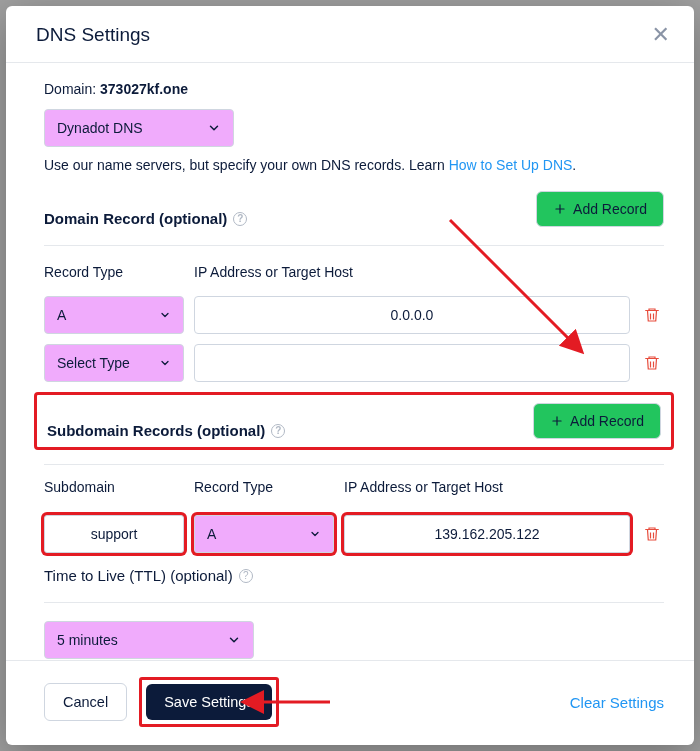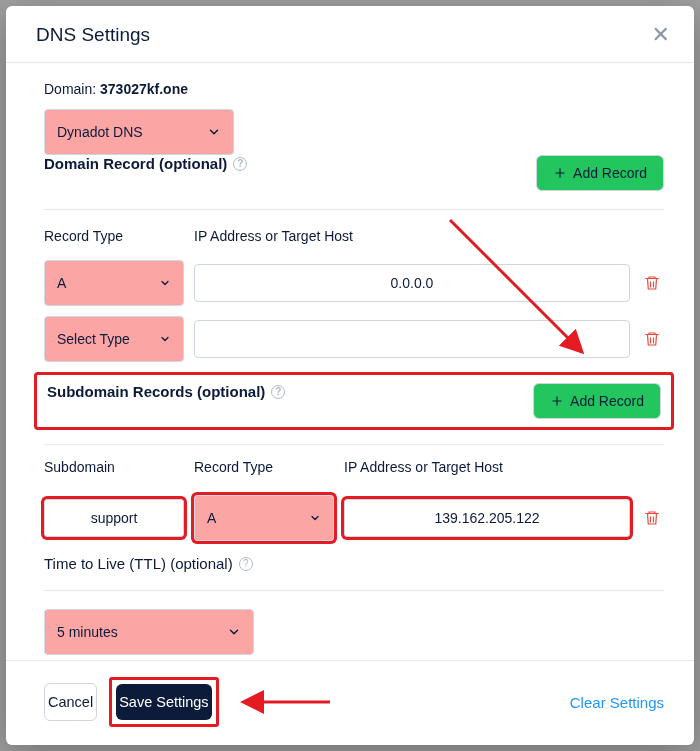--- a/index.html
+++ b/index.html
@@ -49,45 +49,45 @@
     overflow-y:auto;
     font-size:14px;
   }
   .domain-line { margin-bottom: 12px; font-size:14px; }
   .domain-line .label { font-weight:400; }
   .domain-line .val { font-weight:700; }
   .select-box {
     position:relative;
     border:1px solid #cfd6e0;
     border-radius:4px;
-    height:46px;
+    height:38px;
     display:flex;
     align-items:center;
     padding:0 12px;
-    background:#fca5a5;
+    background:#f0abfc;
     font-size:14px;
     cursor:pointer;
   }
   .select-box.wide { width:190px; }
   .chev {
     position:absolute;
     right:12px;
     top:50%;
     transform:translateY(-50%);
   }
   .chev svg { display:block; }
   .help-text {
     font-size:14px;
     margin:10px 0 18px 0;
     color:#0c1b3a;
   }
   .help-text a { color:#2196f3; text-decoration:none; cursor:pointer; }
   .section-header {
     display:flex;
-    align-items:flex-start;
+    align-items:flex-end;
     justify-content:space-between;
     margin-bottom: 12px;
   }
   .section-title {
     font-weight:700;
     font-size:15px;
     color:#0c1b3a;
     display:flex;
     align-items:center;
   }
@@ -163,21 +163,21 @@
   .ttl-title { font-weight:400; font-size:15px; margin:14px 0 4px 0; display:flex; align-items:center;}
   .ttl-row { margin-top:18px; }
   .modal-footer {
     border-top:1px solid #e5e8ec;
     padding:16px 30px 18px 38px;
     display:flex;
     align-items:center;
   }
   .btn {
     border-radius:6px;
-    padding:10px 3px;
+    padding:10px 18px;
     font-size:14.5px;
     cursor:pointer;
   }
   .btn-cancel {
     border:1px solid #cfd6e0;
     background:#fff;
     color:#0c1b3a;
     margin-right:12px;
   }
   .btn-save {
@@ -223,20 +223,23 @@
 
     <div class="select-box wide">
       <span>Dynadot DNS</span>
       <span class="chev">
         <svg width="14" height="14" viewBox="0 0 24 24">
             <path d="M6 9l6 6 6-6" stroke="#0c1b3a" stroke-width="2.5" fill="none" stroke-linecap="round" stroke-linejoin="round"></path>
           </svg>
       </span>
     </div>
 
+    <div class="help-text">
+      <span>Use our name servers, but specify your own DNS records. Learn </span><a>How to Set Up DNS</a><span>.</span>
+    </div>
 
     <div class="section-header">
       <div class="section-title">
         <span>Domain Record (optional)</span>
         <span class="help-icon">?</span>
       </div>
       <button class="add-record-btn">
         <svg width="14" height="14" viewBox="0 0 24 24">
             <path d="M12 5v14M5 12h14" stroke="#0c1b3a" stroke-width="2" stroke-linecap="round"></path>
           </svg>

